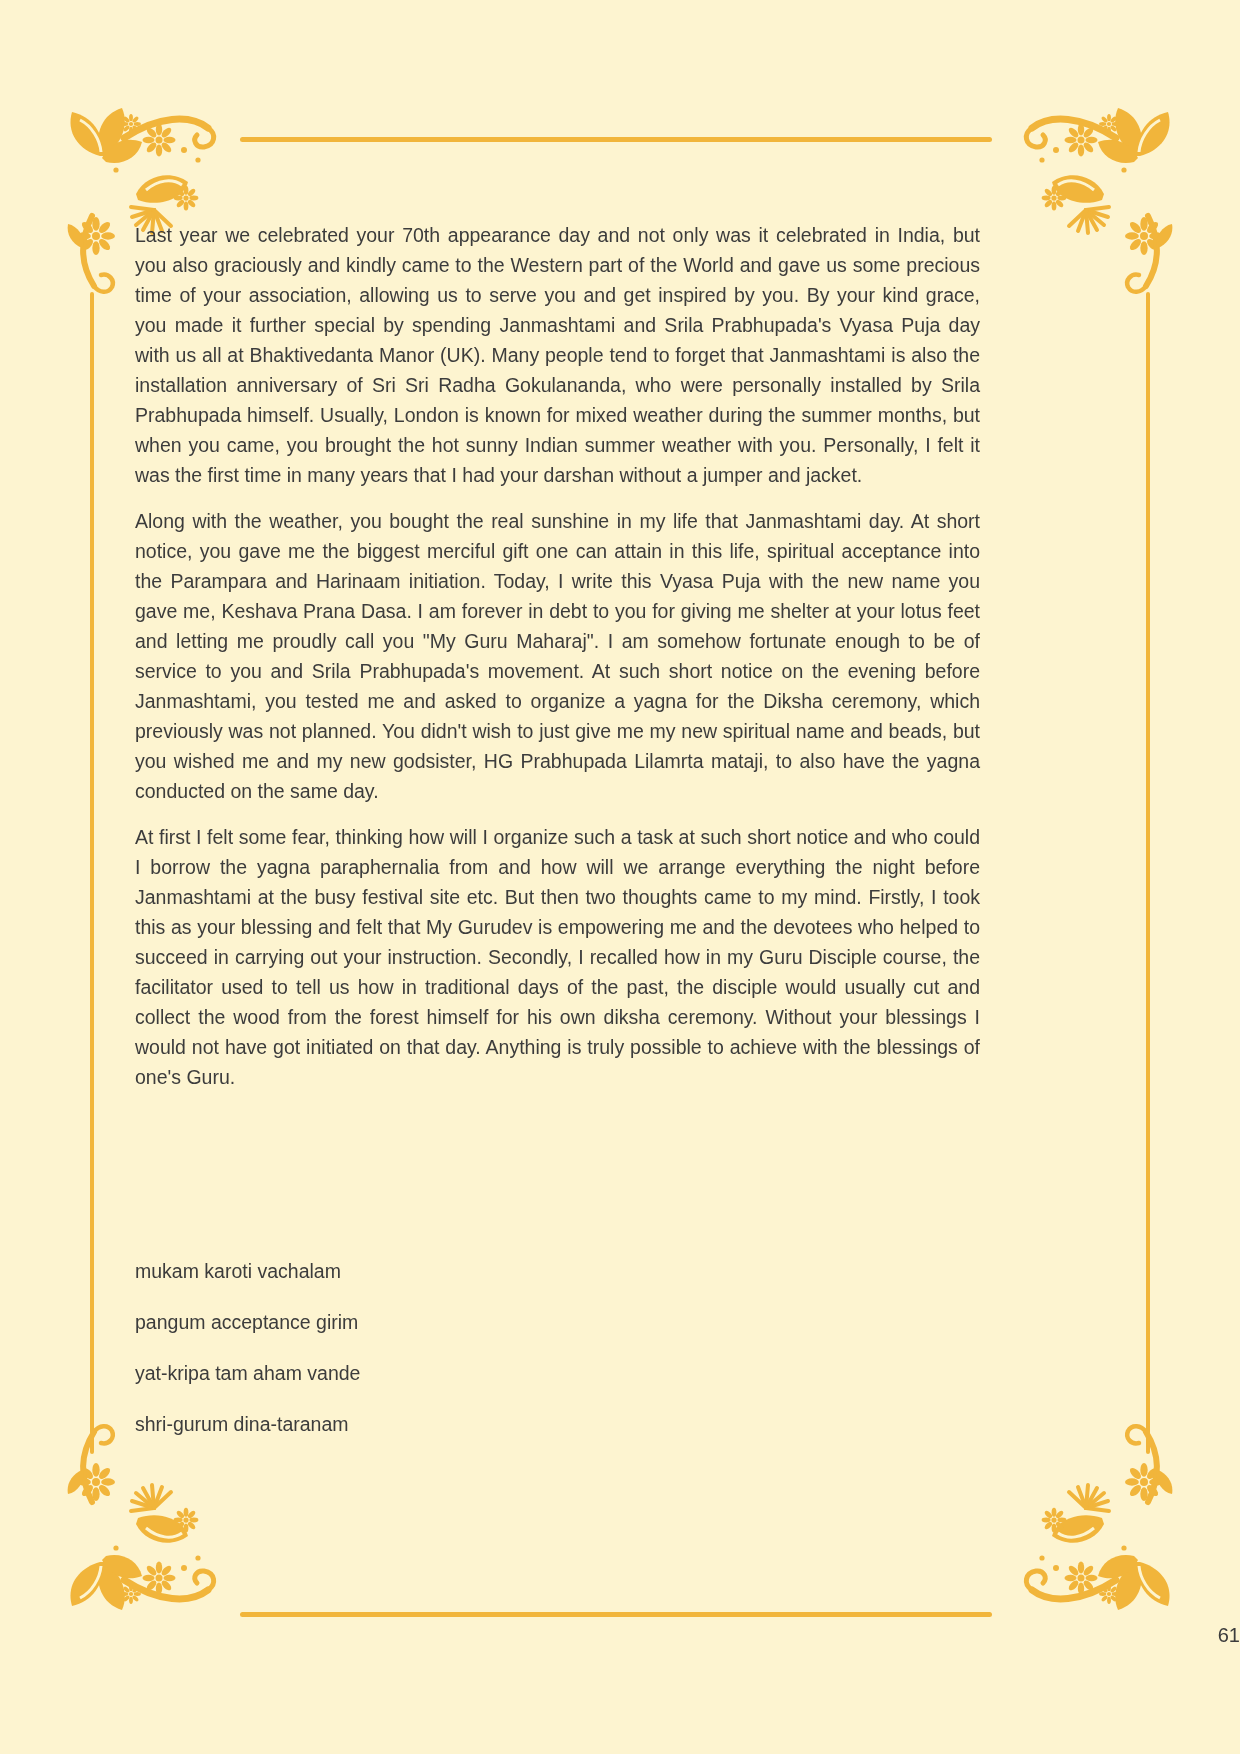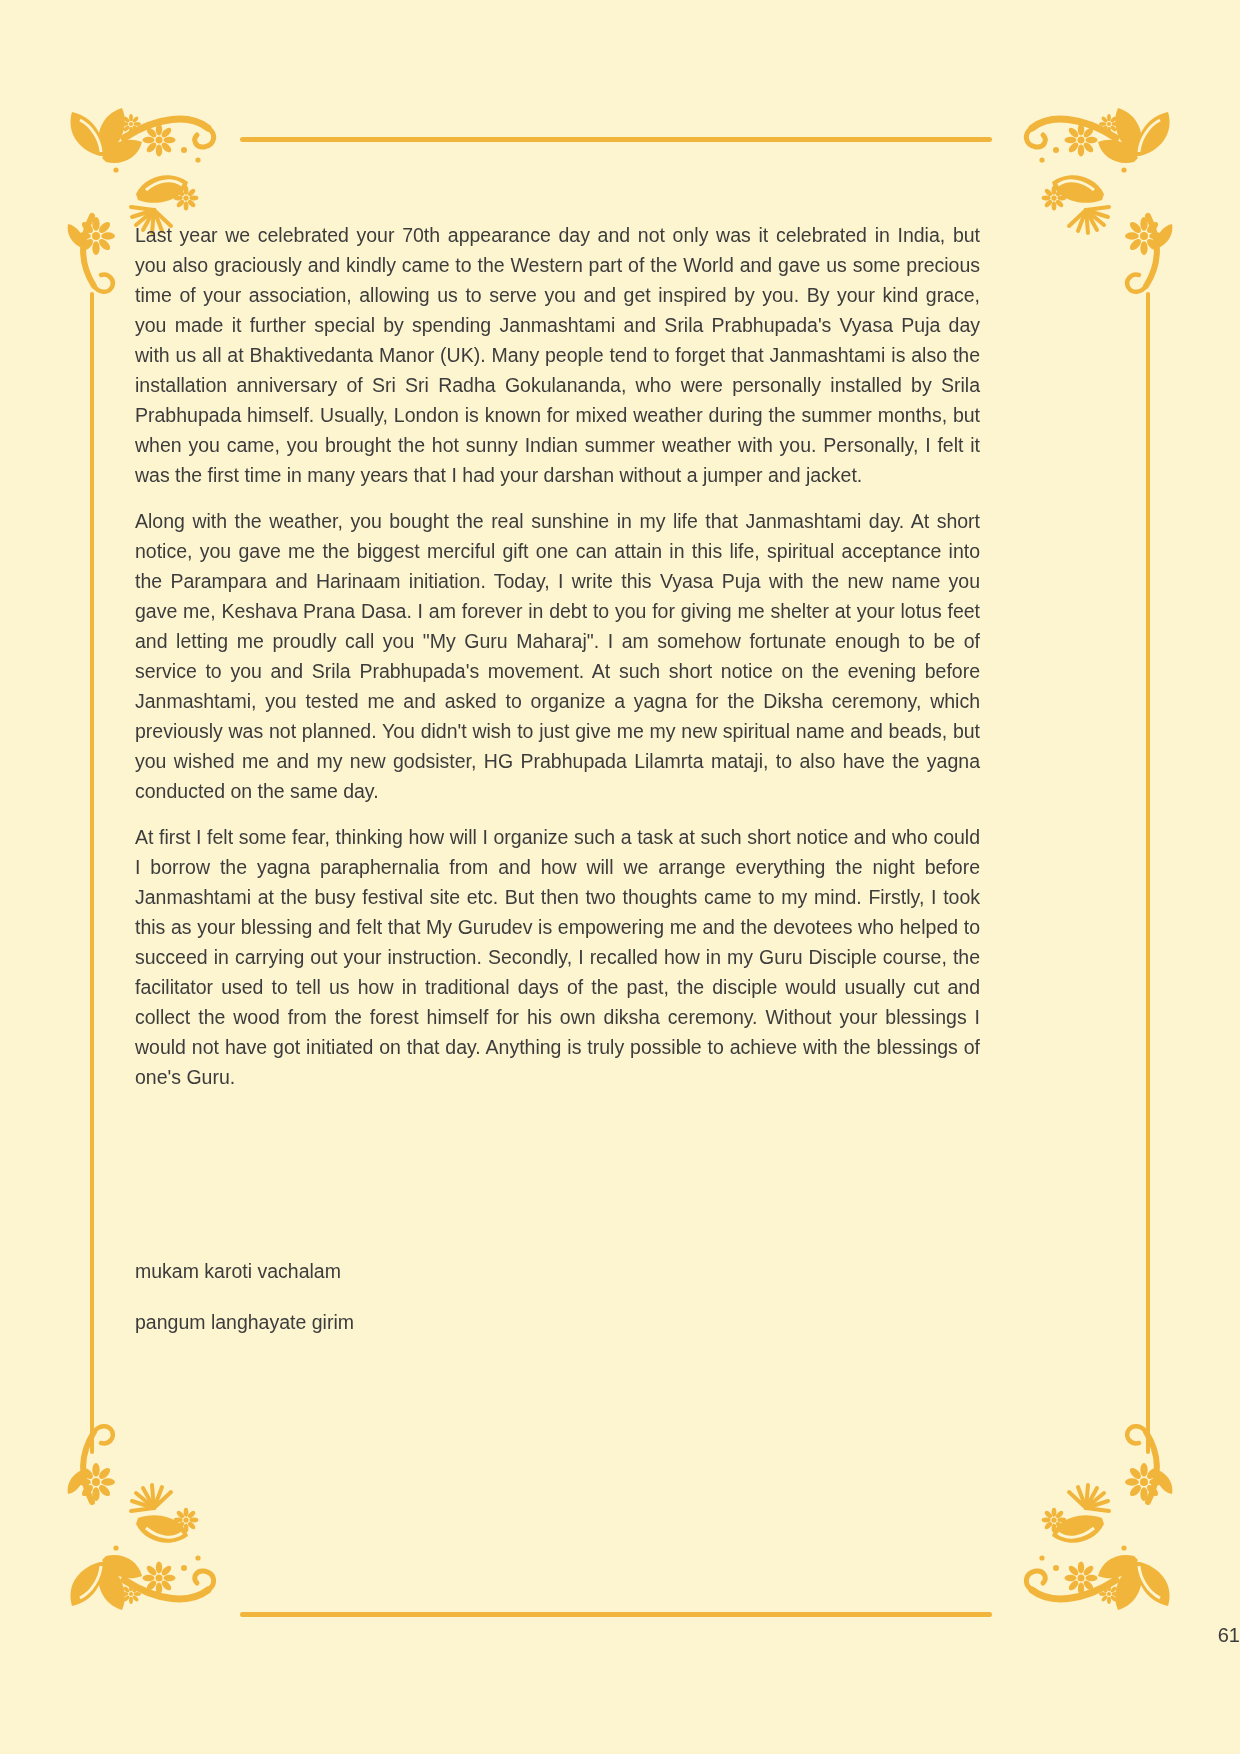--- a/index.html
+++ b/index.html
@@ -157,19 +157,21 @@
   <div class="frame-line left"></div>
   <div class="frame-line right"></div>
 
   <div class="letter">
     <p class="para">Last year we celebrated your 70th appearance day and not only was it celebrated in India, but you also graciously and kindly came to the Western part of the World and gave us some precious time of your association, allowing us to serve you and get inspired by you. By your kind grace, you made it further special by spending Janmashtami and Srila Prabhupada's Vyasa Puja day with us all at Bhaktivedanta Manor (UK). Many people tend to forget that Janmashtami is also the installation anniversary of Sri Sri Radha Gokulananda, who were personally installed by Srila Prabhupada himself. Usually, London is known for mixed weather during the summer months, but when you came, you brought the hot sunny Indian summer weather with you. Personally, I felt it was the first time in many years that I had your darshan without a jumper and jacket.</p>
     <p class="para">Along with the weather, you bought the real sunshine in my life that Janmashtami day. At short notice, you gave me the biggest merciful gift one can attain in this life, spiritual acceptance into the Parampara and Harinaam initiation. Today, I write this Vyasa Puja with the new name you gave me, Keshava Prana Dasa. I am forever in debt to you for giving me shelter at your lotus feet and letting me proudly call you "My Guru Maharaj". I am somehow fortunate enough to be of service to you and Srila Prabhupada's movement. At such short notice on the evening before Janmashtami, you tested me and asked to organize a yagna for the Diksha ceremony, which previously was not planned. You didn't wish to just give me my new spiritual name and beads, but you wished me and my new godsister, HG Prabhupada Lilamrta mataji, to also have the yagna conducted on the same day.</p>
     <p class="para">At first I felt some fear, thinking how will I organize such a task at such short notice and who could I borrow the yagna paraphernalia from and how will we arrange everything the night before Janmashtami at the busy festival site etc. But then two thoughts came to my mind. Firstly, I took this as your blessing and felt that My Gurudev is empowering me and the devotees who helped to succeed in carrying out your instruction. Secondly, I recalled how in my Guru Disciple course, the facilitator used to tell us how in traditional days of the past, the disciple would usually cut and collect the wood from the forest himself for his own diksha ceremony. Without your blessings I would not have got initiated on that day. Anything is truly possible to achieve with the blessings of one's Guru.</p>
 
     <div class="verse">
       <p class="verse-line">mukam karoti vachalam</p>
-      <p class="verse-line">pangum langhayate girim</p>
+      <p class="verse-line">pangum acceptance girim</p>
+      <p class="verse-line">yat-kripa tam aham vande</p>
+      <p class="verse-line">shri-gurum dina-taranam</p>
     </div>
   </div>
 
   <div class="page-number">61</div>
 
 </div>
 
 </body></html>

